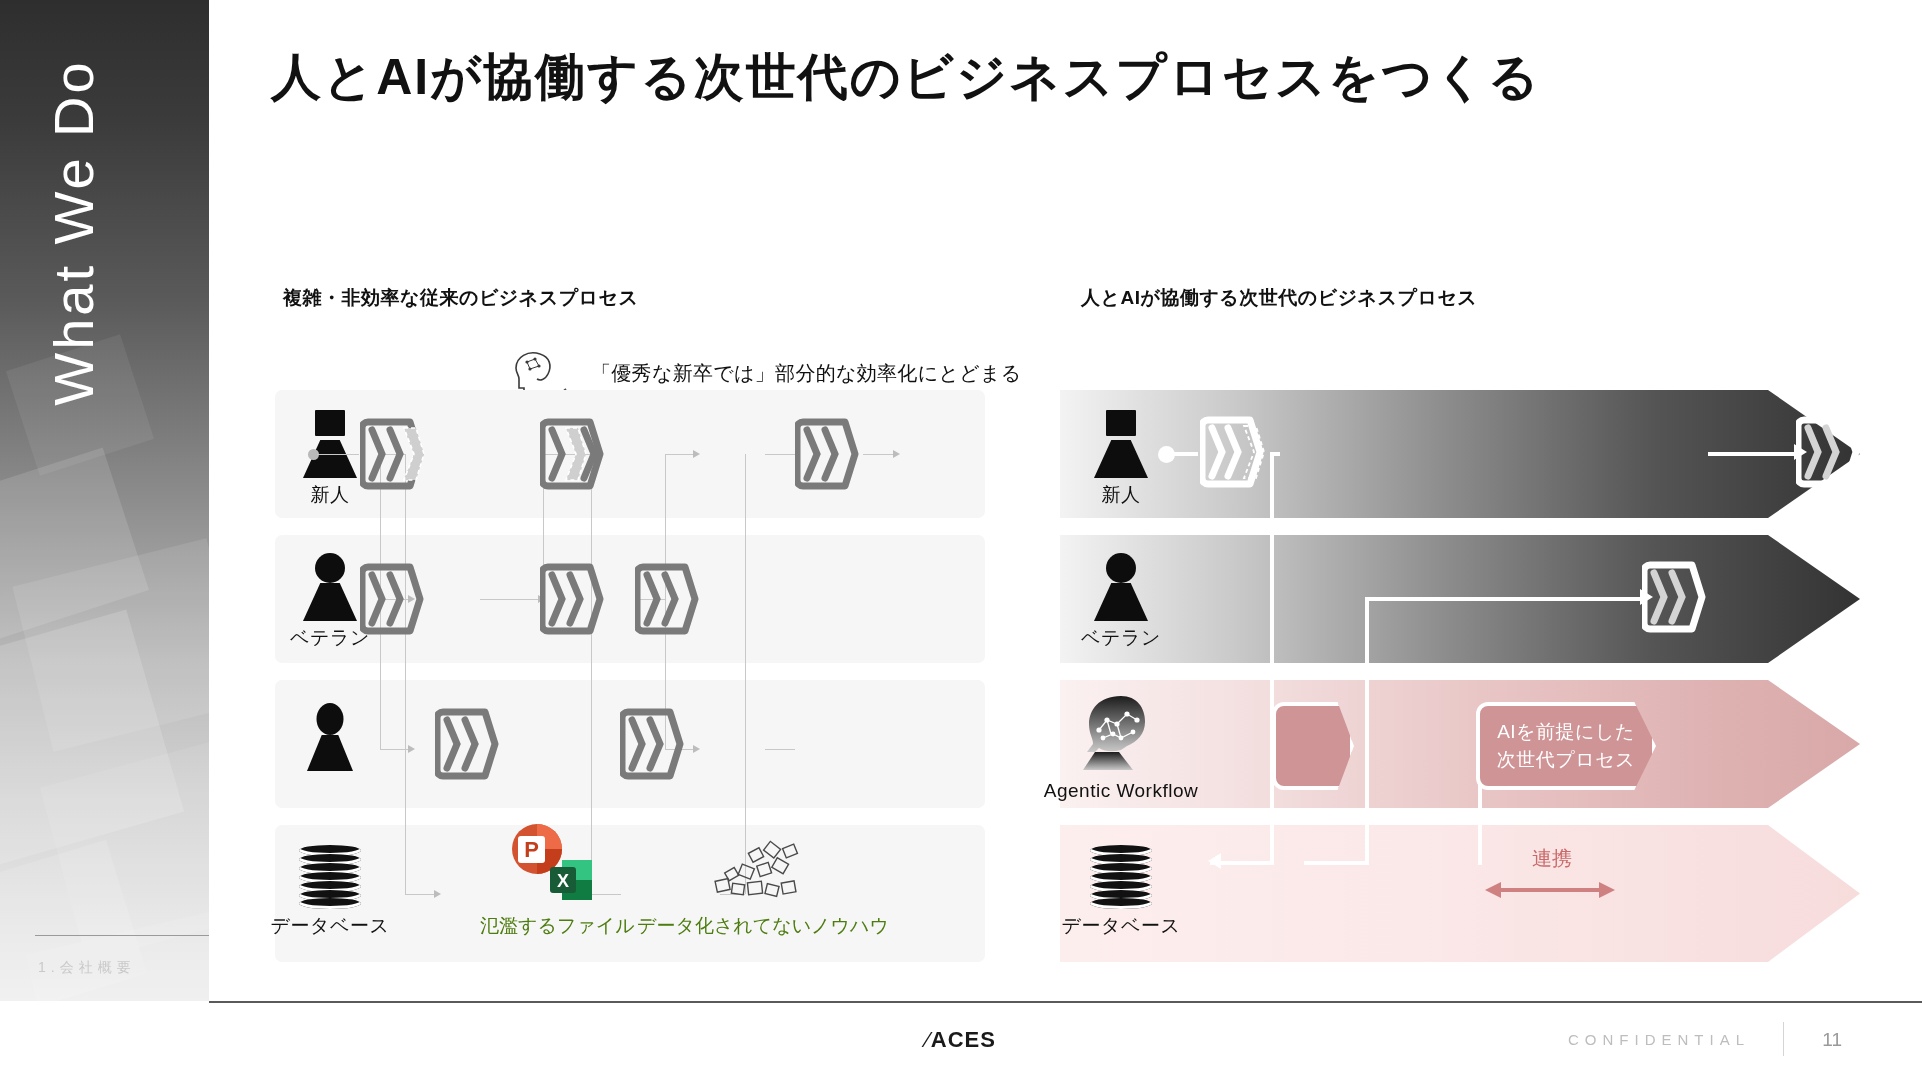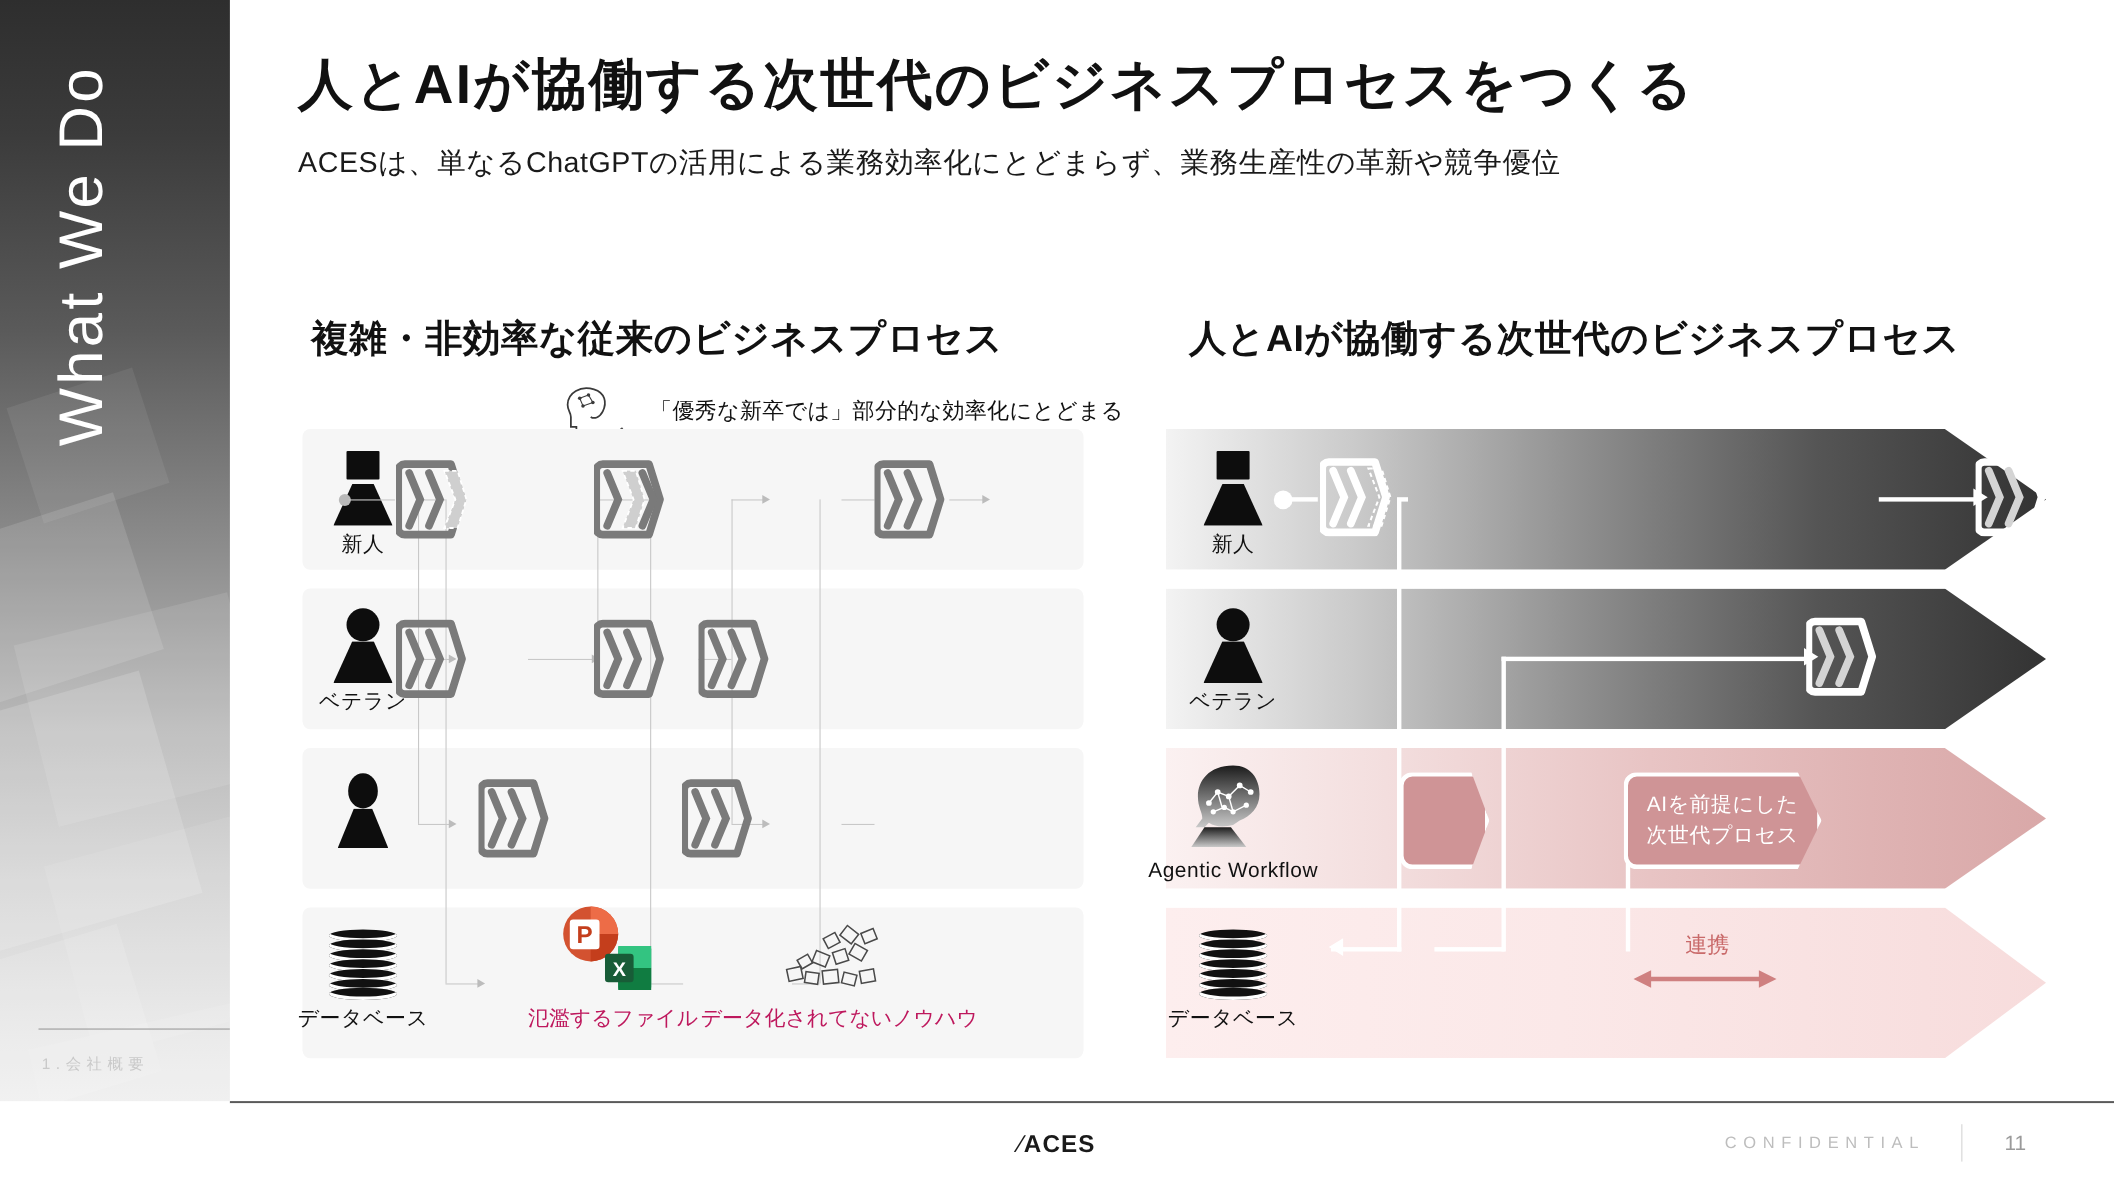--- a/index.html
+++ b/index.html
@@ -42,21 +42,21 @@
   #page-title{
     position:absolute; left:271px; top:44px;
     font-size:50px; font-weight:700; color:#111; letter-spacing:2px; white-space:nowrap;
   }
   #subtitle{
     position:absolute; left:271px; top:128px; width:1560px;
     font-size:26px; line-height:38px; color:#1a1a1a; letter-spacing:.5px;
   }
 
   
-  .section-heading{ position:absolute; font-size:34px; font-weight:700; color:#111; letter-spacing:.5px; white-space:nowrap;}
+  .section-heading{ position:absolute; font-size:19px; font-weight:700; color:#111; letter-spacing:.5px; white-space:nowrap;}
   #heading-left{ left:283px; top:285px; }
   #heading-right{ left:1081px; top:285px; }
 
   
   #panel-left{ position:absolute; left:275px; top:390px; width:710px; height:572px; }
   #panel-right{ position:absolute; left:1060px; top:390px; width:800px; height:572px; }
 
   
   .lrow{ position:absolute; left:0; width:710px; background:#f6f6f6; border-radius:7px; }
   #lrow0{ top:0;   height:128px; }
@@ -116,21 +116,21 @@
 
   
   #annotation{ position:absolute; left:591px; top:360px; font-size:20px; color:#111; white-space:nowrap; letter-spacing:.3px;}
   #annot-head{ position:absolute; left:510px; top:348px; width:46px; height:48px; }
   #annot-leader{ position:absolute; left:470px; top:385px; width:100px; height:72px; }
 
   
   #ppt-icon{ position:absolute; left:510px; top:822px; width:54px;height:54px;}
   #xls-icon{ position:absolute; left:548px; top:856px; width:48px;height:48px;}
   #chaos-icon{ position:absolute; left:710px; top:838px; width:98px;height:62px;}
-  .file-label{ position:absolute; font-size:19px; color:#be185d; white-space:nowrap; }
+  .file-label{ position:absolute; font-size:19px; color:#4d7c0f; white-space:nowrap; }
   #label-files{ left:480px; top:913px; }
   #label-knowhow{ left:637px; top:913px; }
 
   
   #ai-box{ position:absolute; left:1476px; top:702px; width:180px; height:88px;
     background:#cf9496; border:4px solid #fff; border-radius:12px;
     clip-path:polygon(0 0, 88% 0, 100% 50%, 88% 100%, 0 100%);
     display:flex; flex-direction:column; align-items:center; justify-content:center;
     color:#fff; font-size:19px; line-height:28px; text-align:center; letter-spacing:.5px; }
   #ai-stub{ position:absolute; left:1272px; top:702px; width:82px; height:88px;
@@ -163,21 +163,20 @@
   <div class="shard" id="shard4"></div>
   <div class="shard" id="shard5"></div>
   <div class="shard" id="shard6"></div>
   <div id="sidebar-title">What We Do</div>
   <div id="sidebar-footer-line"></div>
   <div id="sidebar-footer-text">1.会社概要</div>
 </div>
 
 <div id="page-title">人とAIが協働する次世代のビジネスプロセスをつくる</div>
 <div id="subtitle">
-  <div>ACESは、単なるChatGPTの活用による業務効率化にとどまらず、業務生産性の革新や競争優位</div>
 </div>
 
 <div class="section-heading" id="heading-left">複雑・非効率な従来のビジネスプロセス</div>
 <div class="section-heading" id="heading-right">人とAIが協働する次世代のビジネスプロセス</div>
 
 <svg id="annot-head" viewBox="0 0 46 48">
   <path d="M30 6 C18 2 6 9 6 20 C6 25 9 27 9 31 L9 40 L14 40 L14 46" fill="none" stroke="#3a3a3a" stroke-width="1.6"></path>
   <path d="M30 6 C40 9 42 18 38 26 C35 32 30 33 27 31" fill="none" stroke="#3a3a3a" stroke-width="1.6"></path>
   <circle cx="17" cy="14" r="1.6" fill="#3a3a3a"></circle>
   <circle cx="25" cy="11" r="1.6" fill="#3a3a3a"></circle>

